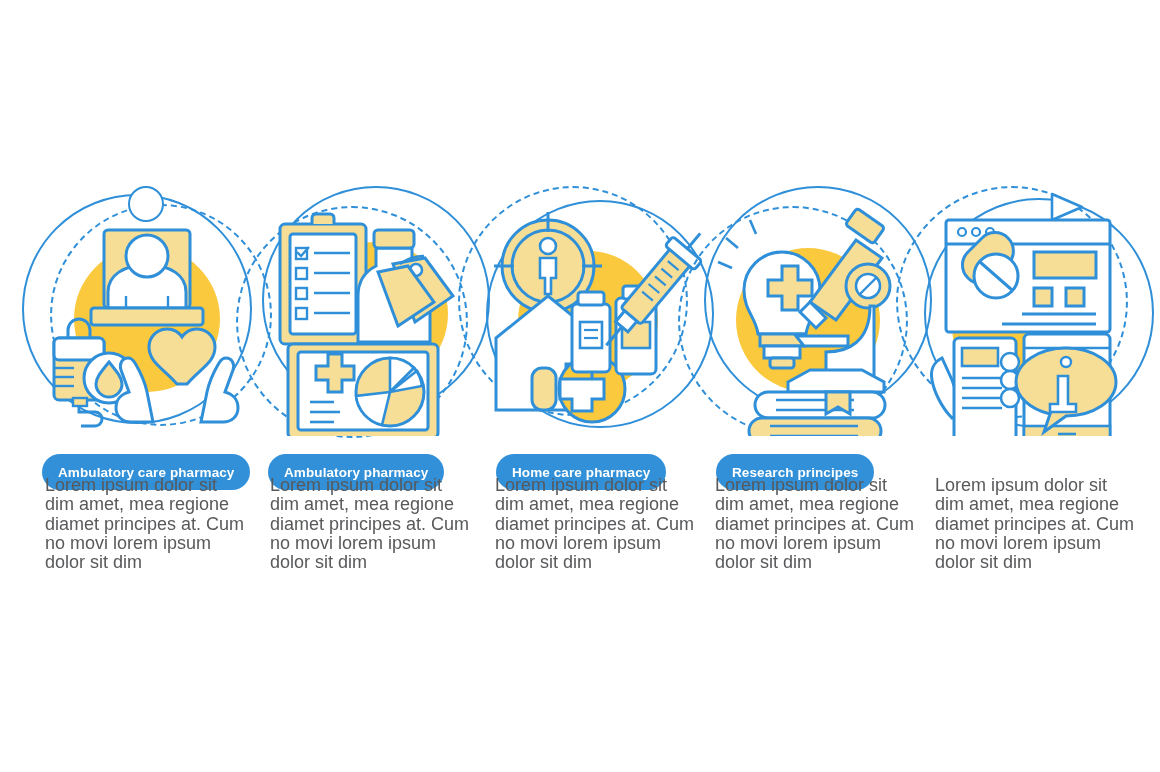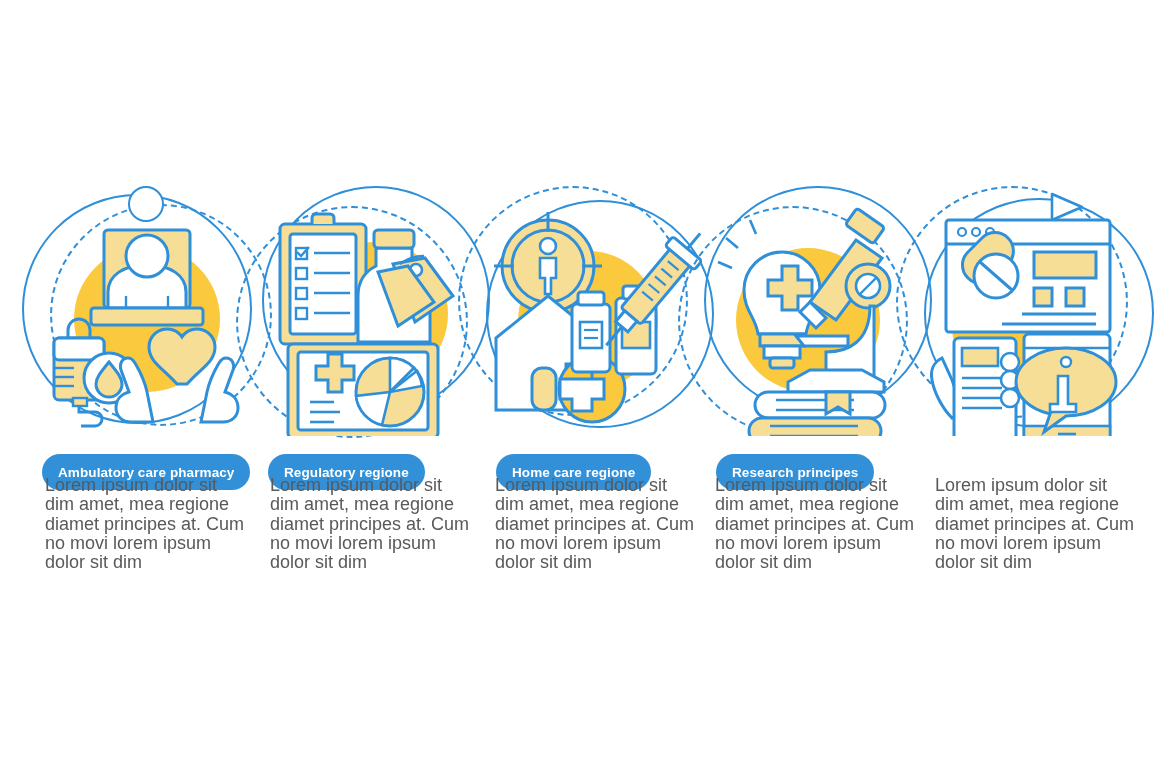--- a/index.html
+++ b/index.html
@@ -181,21 +181,21 @@
         <line x1="60" y1="236" x2="84" y2="236" stroke="#2F8FD8" stroke-width="2.6"></line>
 
         <circle cx="140" cy="206" r="34" fill="#F7DE96" stroke="#2F8FD8" stroke-width="3"></circle>
         <path d="M140 206 l0-34 a34 34 0 0 1 24 10 z" fill="#ffffff" stroke="#2F8FD8" stroke-width="2.6"></path>
         <path d="M140 206 l24-24 a34 34 0 0 1 8 18 z" fill="#ffffff" stroke="#2F8FD8" stroke-width="2.6"></path>
         <path d="M140 206 l-34 4 a34 34 0 0 0 26 29 z" fill="#ffffff" stroke="#2F8FD8" stroke-width="2.6"></path>
         <line x1="140" y1="206" x2="168" y2="184" stroke="#2F8FD8" stroke-width="2.6"></line>
       </svg>
     </div>
 
-    <div class="pill" style="left:18px;top:454px;">Regulatory regione</div>
+    <div class="pill" style="left:18px;top:454px;">Ambulatory pharmacy</div>
     <div class="body" style="left:20px;">Lorem ipsum dolor sit dim amet, mea regione diamet principes at. Cum no movi lorem ipsum dolor sit dim</div>
   </div>
 
   <div class="step s3" style="left:470px;">
     <div class="ringwrap">
       <div class="ring-solid"></div>
       <div class="ring-dashed"></div>
 
       <svg class="art" viewBox="0 0 232 250">
         <circle cx="118" cy="135" r="70" fill="#FBC93D"></circle>
@@ -233,21 +233,21 @@
           <line x1="156" y1="90" x2="170" y2="90" stroke="#2F8FD8" stroke-width="2.2"></line>
           <line x1="156" y1="100" x2="170" y2="100" stroke="#2F8FD8" stroke-width="2.2"></line>
           <line x1="156" y1="110" x2="170" y2="110" stroke="#2F8FD8" stroke-width="2.2"></line>
           <rect x="155" y="136" width="16" height="14" fill="#ffffff" stroke="#2F8FD8" stroke-width="3"></rect>
           <line x1="163" y1="150" x2="163" y2="174" stroke="#2F8FD8" stroke-width="3"></line>
           <line x1="163" y1="28" x2="163" y2="48" stroke="#2F8FD8" stroke-width="3"></line>
         </g>
       </svg>
     </div>
 
-    <div class="pill" style="left:26px;top:454px;">Home care regione</div>
+    <div class="pill" style="left:26px;top:454px;">Home care pharmacy</div>
     <div class="body" style="left:25px;">Lorem ipsum dolor sit dim amet, mea regione diamet principes at. Cum no movi lorem ipsum dolor sit dim</div>
   </div>
 
   <div class="step s4" style="left:690px;">
     <div class="ringwrap">
       <div class="ring-solid"></div>
       <div class="ring-dashed"></div>
 
       <svg class="art" viewBox="0 0 232 250">
         <circle cx="118" cy="134" r="72" fill="#FBC93D"></circle>

